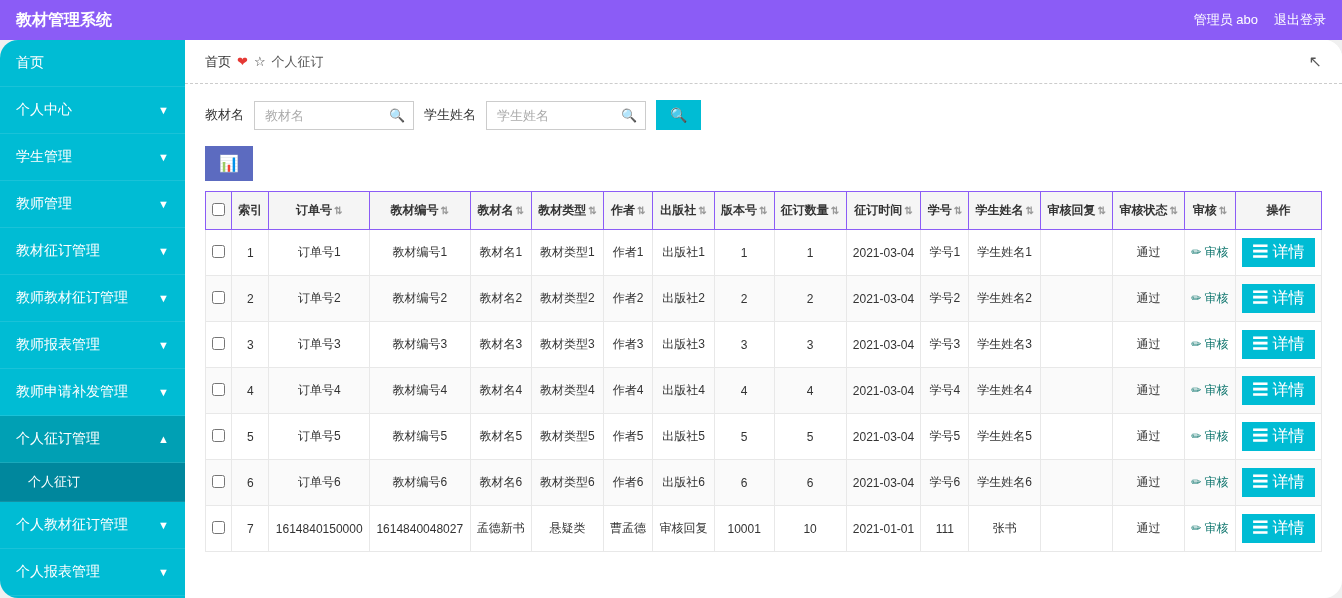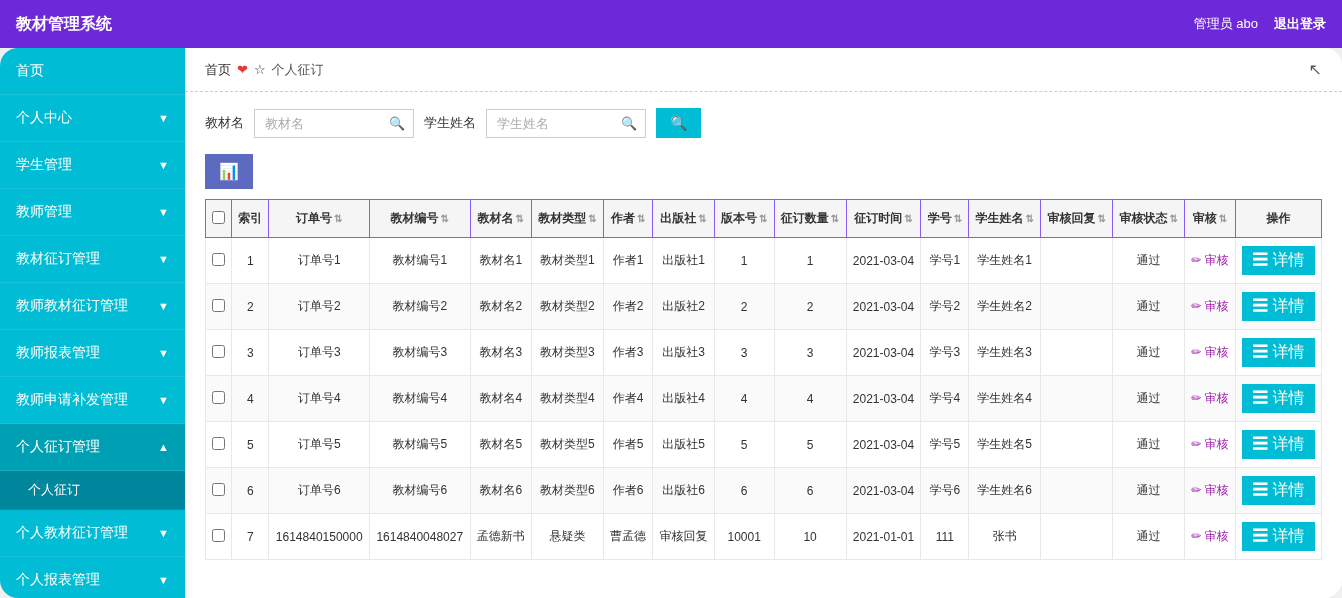--- a/index.html
+++ b/index.html
@@ -1,31 +1,31 @@
 <!DOCTYPE html>
 <html><head>
   <meta charset="utf-8">
   <style>
     * { box-sizing: border-box; margin: 0; padding: 0; }
     body { font-family: "Microsoft YaHei", Arial, sans-serif; font-size: 13px; background: #f0f0f0; display: flex; flex-direction: column; height: 100vh; overflow: hidden; }
 
     
     .top-nav {
-      background: #6d28d9;
+      background: #8b5cf6;
       color: #fff;
       padding: 0 16px;
-      height: 48px;
+      height: 40px;
       display: flex;
       align-items: center;
       justify-content: space-between;
       flex-shrink: 0;
     }
     .top-nav-title { font-size: 16px; font-weight: bold; }
     .top-nav-right { display: flex; gap: 16px; font-size: 13px; }
-    .top-nav-right a { color: #fff; text-decoration: none; cursor: pointer; font-weight: bold; }
+    .top-nav-right a { color: #fff; text-decoration: none; cursor: pointer; }
 
     
     .main-layout { display: flex; flex: 1; overflow: hidden; border-radius: 18px; }
 
     
     .sidebar {
       width: 185px;
       background: #00bcd4;
       flex-shrink: 0;
       overflow-y: auto;
@@ -147,21 +147,21 @@
     .sort-icon { font-size: 10px; color: #999; display: inline-block; margin-left: 2px; }
     .detail-btn {
       background: #00bcd4;
       color: #fff;
       border: none;
       padding: 4px 10px;
       cursor: pointer;
       font-size: 16px;
     }
     .audit-link {
-      color: #a21caf;
+      color: #0f766e;
       cursor: pointer;
       font-size: 12px;
       white-space: nowrap;
     }
     .row-checkbox { cursor: pointer; }
   </style>
 </head>
 <body>
 
 <div class="top-nav">

